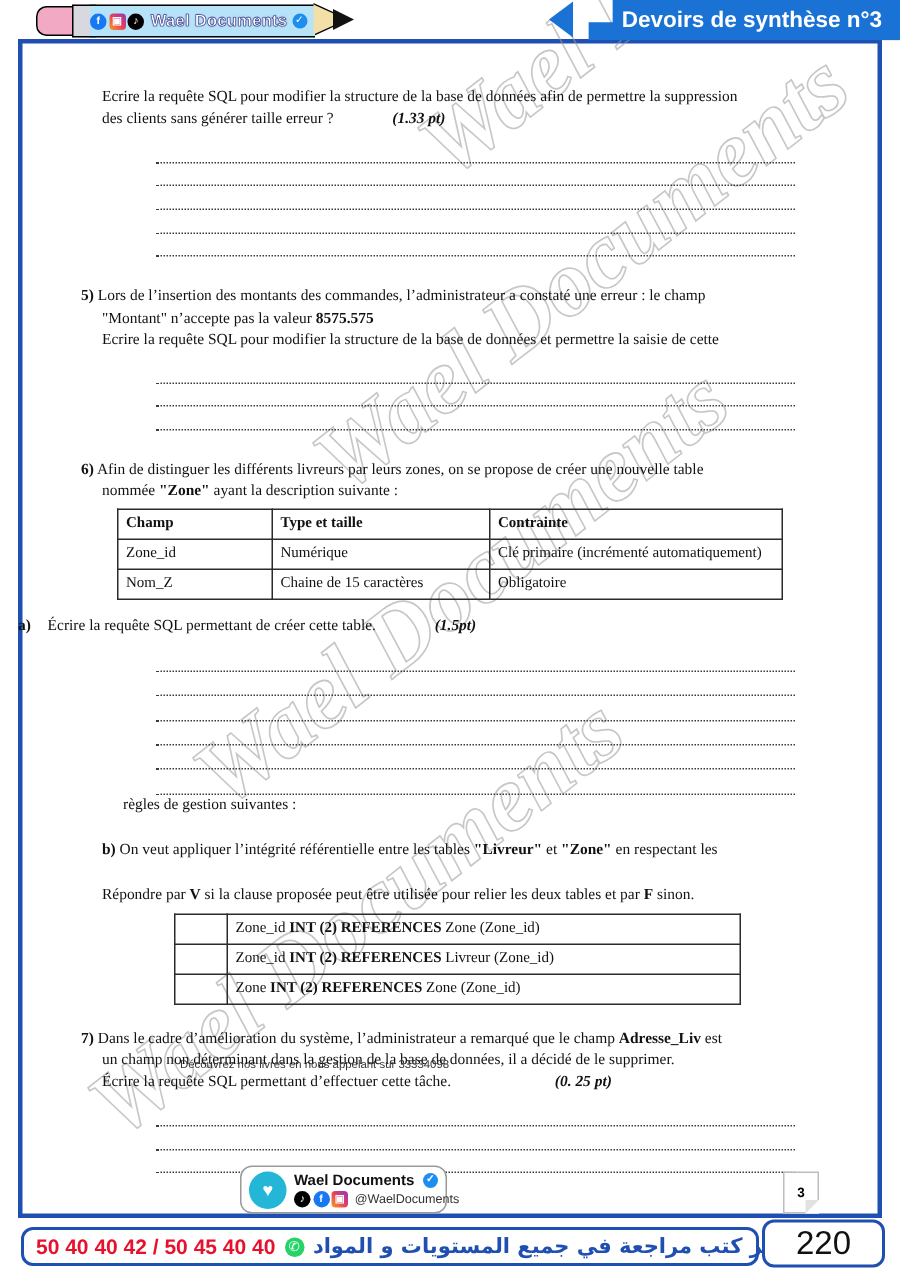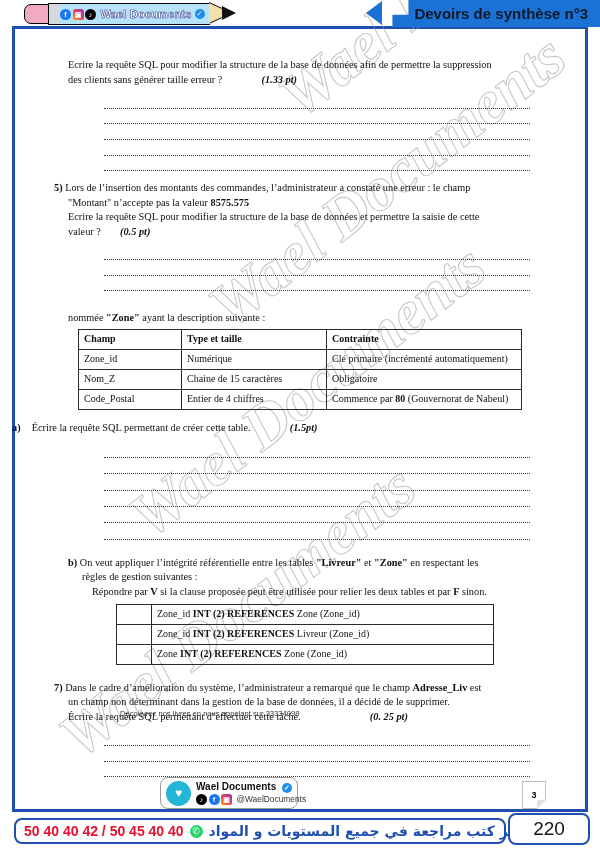--- a/index.html
+++ b/index.html
@@ -71,21 +71,21 @@
     color:#fff;-webkit-text-stroke:0.4px #3b3b8f;text-shadow:0 0 1px #2b2b7a;
     margin-left:3px;letter-spacing:.2px;white-space:nowrap;
   }
   .verified{
     display:inline-block;width:10px;height:10px;border-radius:50%;
     background:#1d8ef0;color:#fff;font-size:7px;line-height:10px;text-align:center;
     margin-left:3px;font-family:"Liberation Sans",sans-serif;vertical-align:middle;
   }
   #title-banner{
     position:absolute;right:0;top:0;height:27px;
-    background:#1a73d4;color:#0f172a;
+    background:#1a73d4;color:#ffffff;
     font-family:"Liberation Sans",sans-serif;font-weight:bold;font-size:15px;
     display:flex;align-items:center;padding:0 12px 0 22px;
     clip-path:polygon(16px 0,100% 0,100% 100%,0 100%,0 55%,16px 55%);
   }
   #title-banner-arrow{
     position:absolute;right:218px;top:1px;width:0;height:0;
     border-top:12px solid transparent;border-bottom:12px solid transparent;
     border-right:16px solid #1a73d4;
   }
 
@@ -185,21 +185,21 @@
     font-size:9px;line-height:13px;text-align:center;margin:0 6px;flex:0 0 auto;
   }
   #arabic-line{
     color:#1f4fb0;font-family:"DejaVu Sans",sans-serif;font-weight:bold;
     font-size:14px;direction:rtl;white-space:nowrap;
   }
   #page-number-box{
     position:absolute;right:10px;bottom:5px;width:78px;height:28px;
     border:2.6px solid #1f4fb0;border-radius:8px;background:#fff;z-index:7;
     display:flex;align-items:center;justify-content:center;
-    font-family:"Liberation Sans",sans-serif;font-size:19px;color:#111;
+    font-family:"Liberation Sans",sans-serif;font-size:22px;color:#111;
   }
 </style>
 </head>
 <body>
 
 <svg id="watermark" viewBox="0 0 600 850">
   <defs>
     <g id="wmword">
       <text x="0" y="0" font-family="Liberation Serif, serif" font-size="62" fill="none" stroke="#9a9a9a" stroke-width="1.1" font-style="italic" font-weight="bold">Wael Documents</text>
     </g>
@@ -244,42 +244,41 @@
     </div>
     <div style="margin-top:6px;">
       <div class="dots"></div>
       <div class="dots"></div>
       <div class="dots"></div>
       <div class="dots"></div>
       <div class="dots"></div>
     </div>
   </div>
 
-  <div class="q" style="margin-top:10px;">
+  <div class="q" style="margin-top:20px;">
     <div class="qline ind1">
       <b>5)</b>
       <span>Lors de l’insertion des montants des commandes, l’administrateur a constaté une erreur : le champ</span>
     </div>
     <div class="qline ind2">
       <span>"Montant" n’accepte pas la valeur </span><b>8575.575</b>
     </div>
     <div class="qline ind2">Ecrire la requête SQL  pour modifier la structure de la base de données et permettre la saisie de cette</div>
-    <div class="qline ind2">
-      <span>valeur ?</span>
-      <span class="sp-s"></span>
-      <span class="pts">(0.5 pt)</span>
-    </div>
     <div style="margin-top:5px;">
       <div class="dots"></div>
       <div class="dots"></div>
       <div class="dots"></div>
     </div>
   </div>
 
   <div class="q" style="margin-top:20px;">
+    <div class="qline ind1">
+      <b>6)</b>
+      <span>Afin de distinguer les différents livreurs par leurs zones, on se propose de créer une nouvelle table</span>
+    </div>
     <div class="qline ind2">
       <span>nommée </span><b>"Zone"</b><span> ayant la description suivante :</span>
     </div>
 
     <table class="tbl" id="zone-table">
       <thead>
         <tr>
           <th class="c1">Champ</th>
           <th class="c2">Type et taille</th>
           <th>Contrainte</th>
@@ -288,25 +287,20 @@
       <tbody>
         <tr>
           <td>Zone_id</td>
           <td>Numérique</td>
           <td>Clé primaire (incrémenté automatiquement)</td>
         </tr>
         <tr>
           <td>Nom_Z</td>
           <td>Chaine de 15 caractères</td>
           <td>Obligatoire</td>
-        </tr>
-        <tr>
-          <td>Code_Postal</td>
-          <td>Entier de 4 chiffres</td>
-          <td id="cell-contrainte-3">Commence par <b>80</b> (Gouvernorat de Nabeul)</td>
         </tr>
       </tbody>
     </table>
 
     <div id="wm-phone">Découvrez nos livres en nous appelant sur 33334098</div>
 
     <div class="qline" style="margin-top:11px;">
       <b>a)</b>
       <span class="sp-s" style="width:6px;"></span>
       <span>Écrire la requête SQL permettant de créer cette table.</span>
@@ -315,28 +309,28 @@
     </div>
     <div style="margin-top:6px;">
       <div class="dots n"></div>
       <div class="dots n"></div>
       <div class="dots n"></div>
       <div class="dots n"></div>
       <div class="dots n"></div>
       <div class="dots n"></div>
     </div>
 
+    <div class="qline" style="padding-left:70px;">règles de gestion suivantes :</div>
     <div class="qline" style="padding-left:70px;text-indent:-14px;margin-top:16px;">
       <b>b)</b>
       <span>On veut appliquer l’intégrité référentielle entre les tables </span><b>"Livreur"</b><span> et </span><b>"Zone"</b><span> en respectant les</span>
     </div>
-    <div class="qline" style="padding-left:70px;">règles de gestion suivantes :</div>
-
-
-    <div class="qline" style="padding-left:80px;margin-top:0;">
+
+
+    <div class="qline" style="padding-left:56px;margin-top:15px;">
       <span>Répondre par </span><b>V</b><span> si la clause proposée peut être utilisée pour relier les deux tables et par </span><b>F</b><span> sinon.</span>
     </div>
 
     <table class="tbl" id="clause-table">
       <tbody>
         <tr>
           <td class="cempty"></td>
           <td id="clause-0">Zone_id <b>INT (2) REFERENCES</b> Zone (Zone_id)</td>
         </tr>
         <tr>

